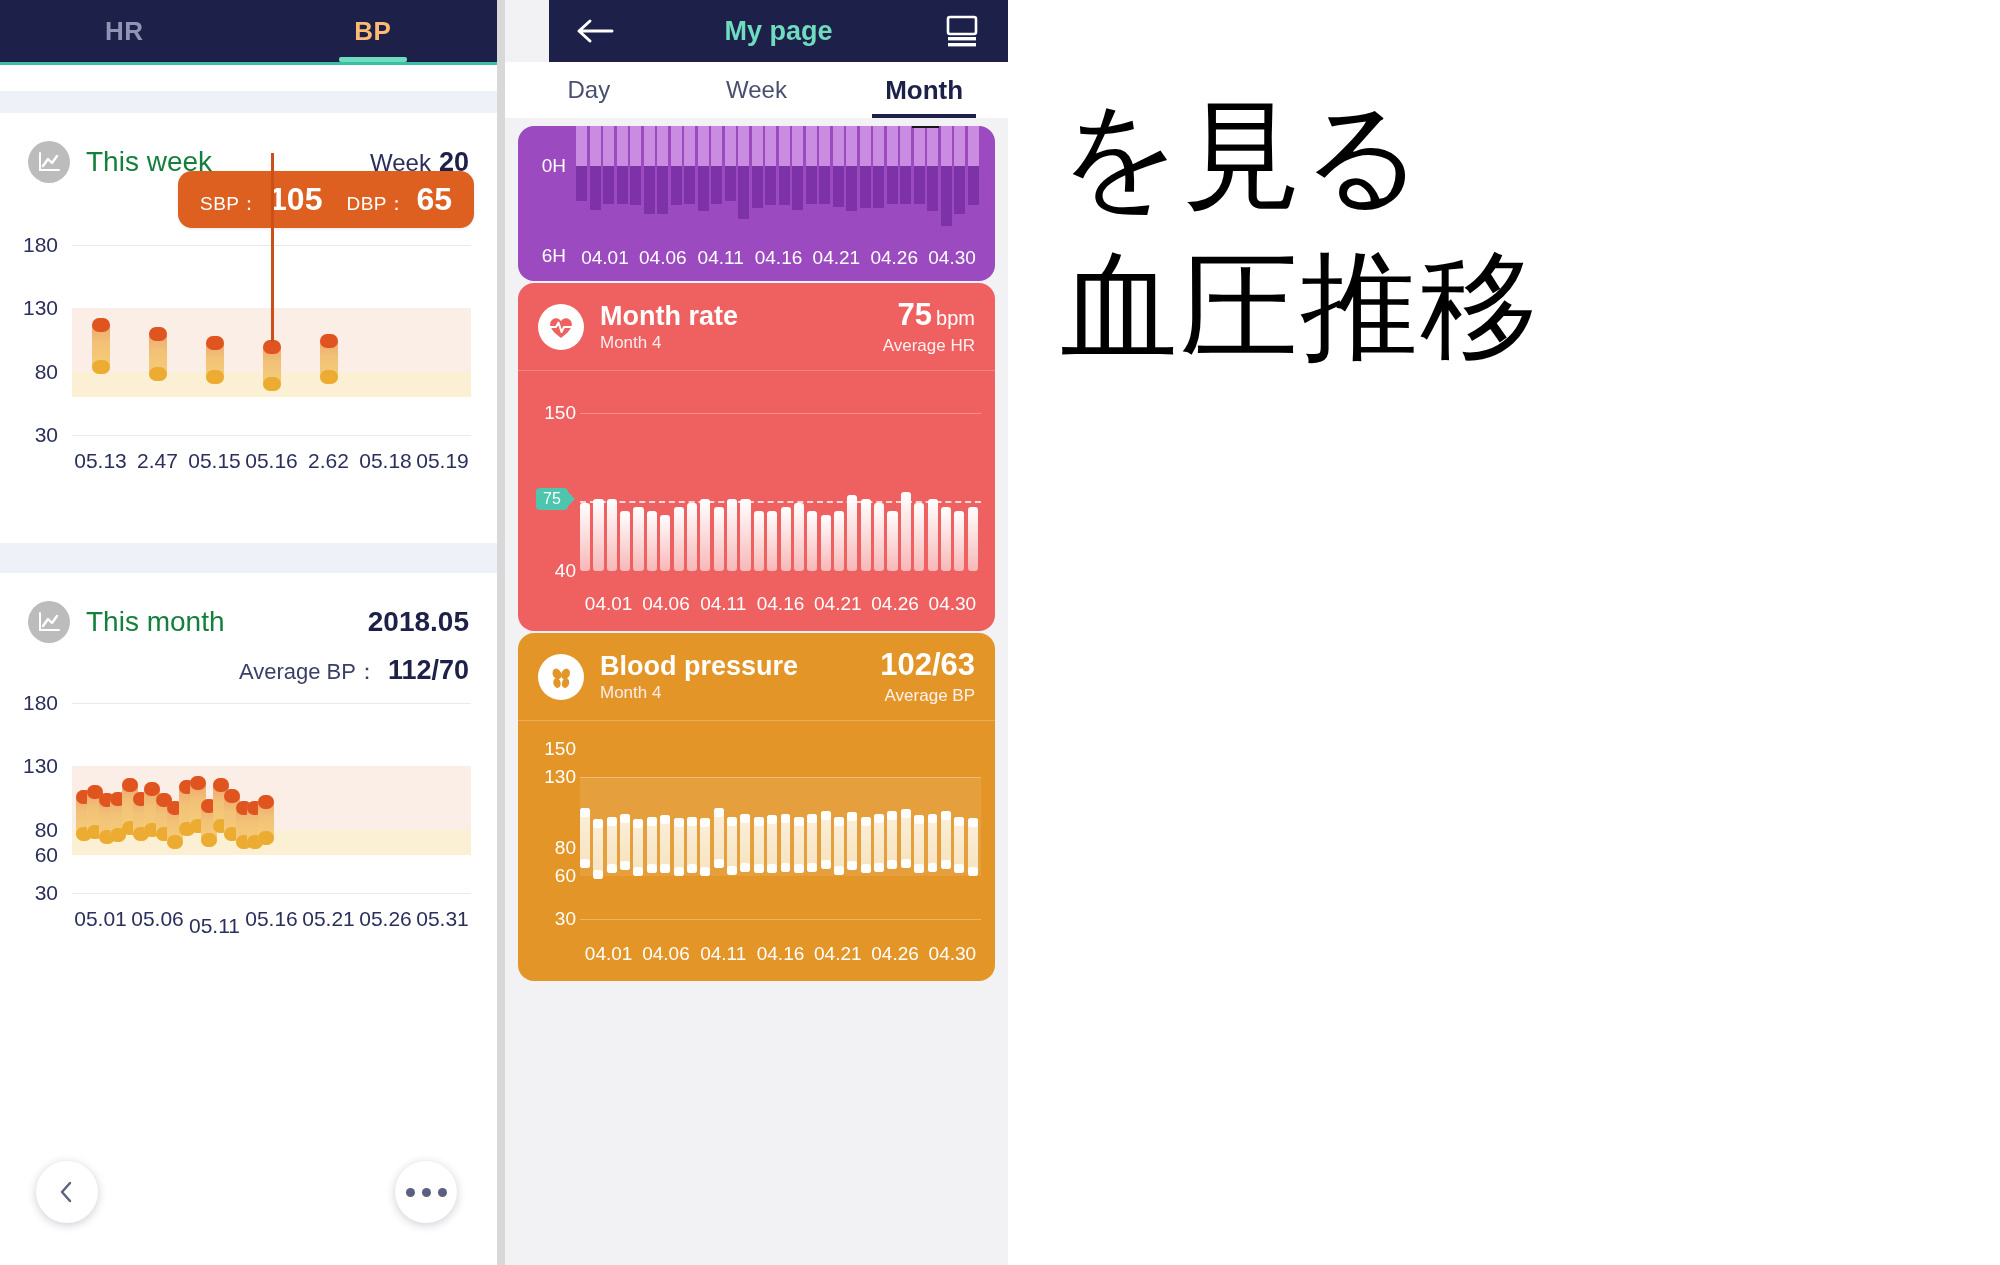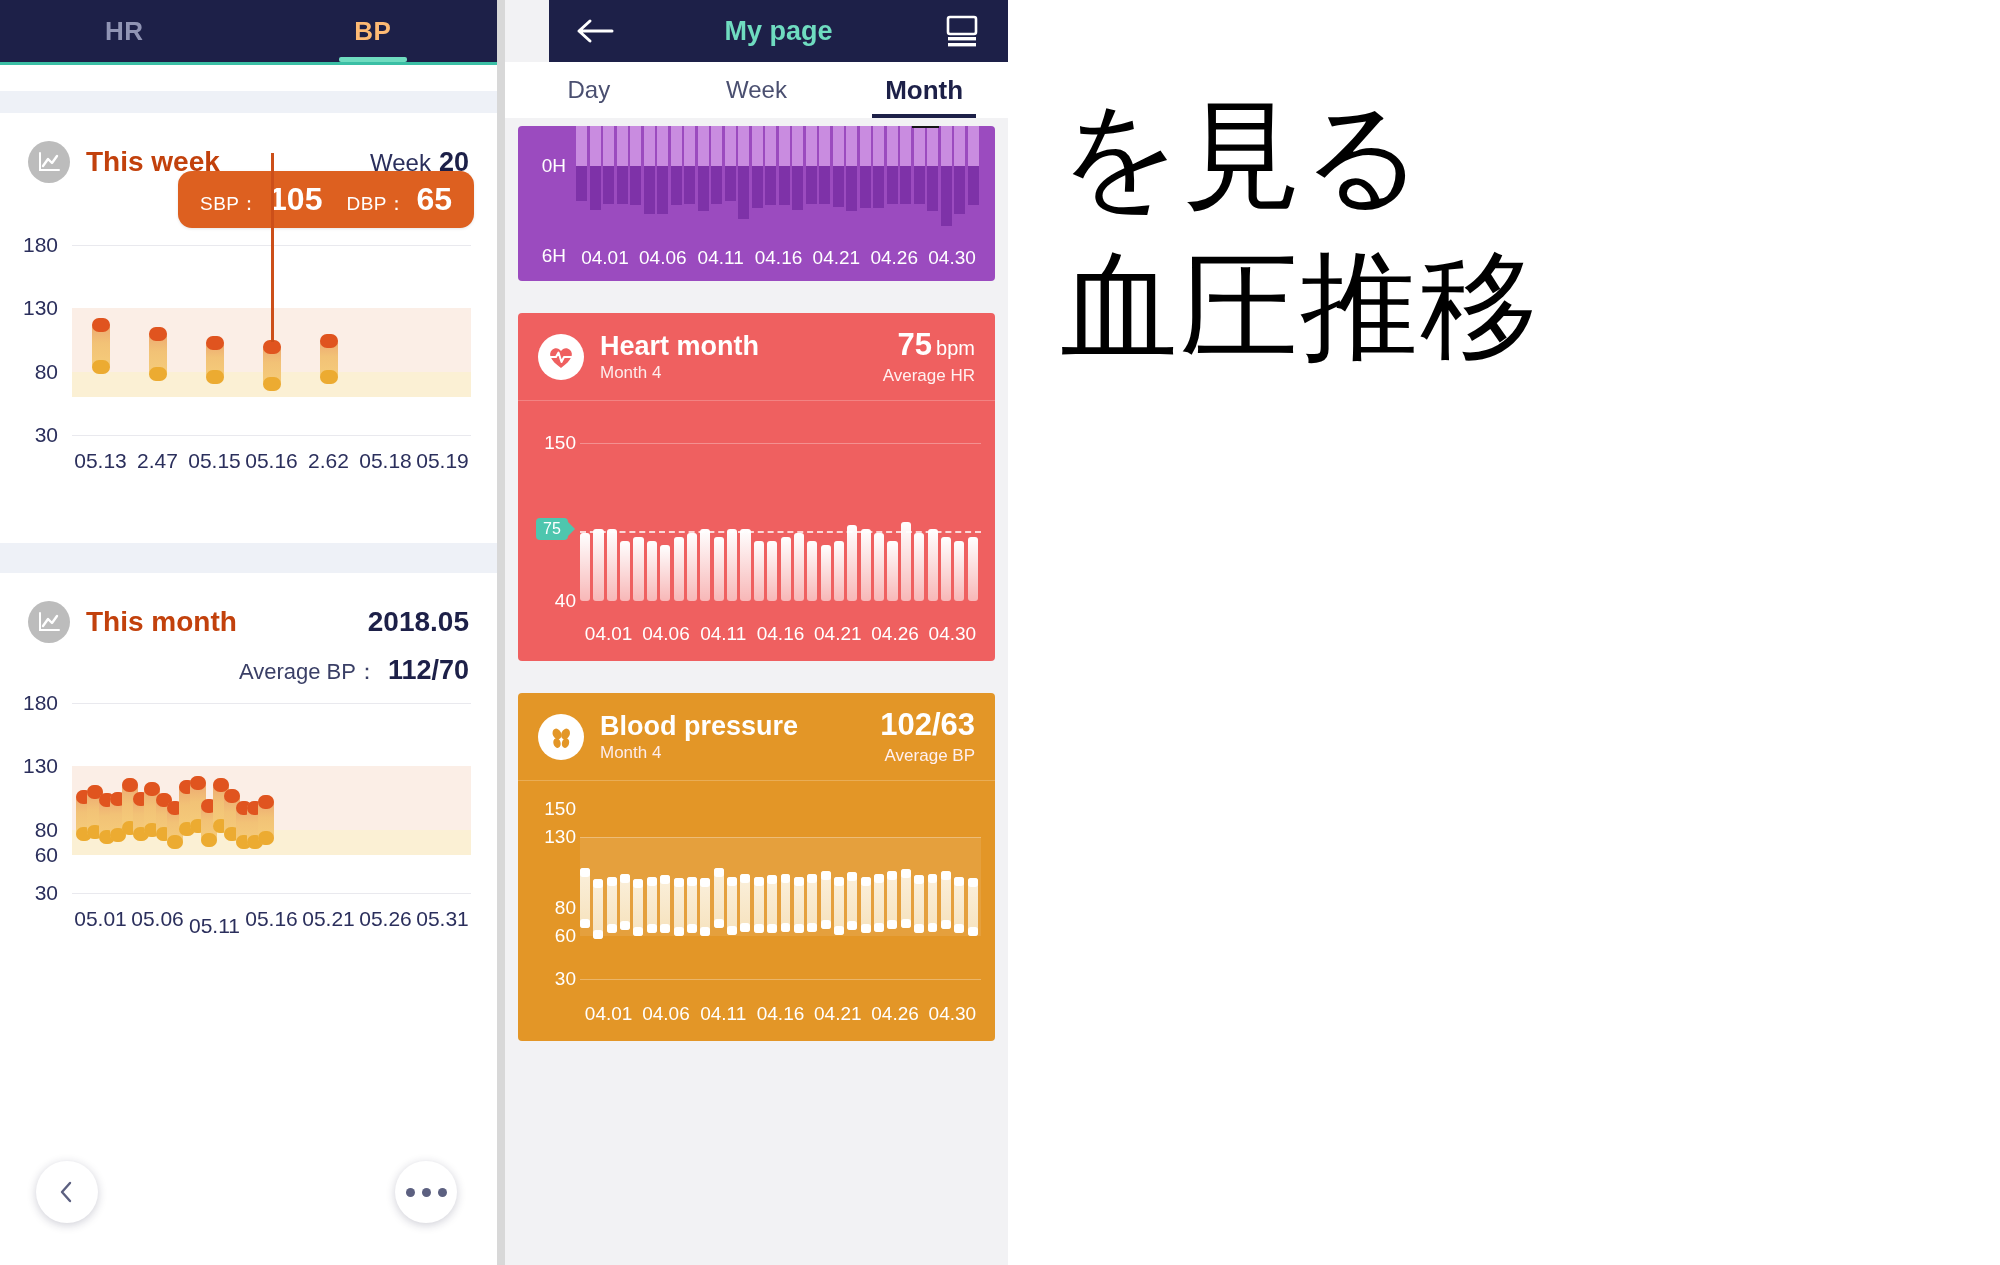--- a/index.html
+++ b/index.html
@@ -39,21 +39,21 @@
   .lp-card-head {
     display: flex; align-items: center; padding: 28px 28px 6px 28px;
     position: relative;
   }
   .chart-ico {
     width: 42px; height: 42px; border-radius: 50%; background: #bcbcbc;
     display:flex; align-items:center; justify-content:center; margin-right: 16px;
     flex: 0 0 auto;
   }
   .chart-ico svg { display:block; }
-  .lp-title { font-size: 28px; color: #c2410c; font-weight: 700; }
+  .lp-title { font-size: 28px; color: #15803d; font-weight: 400; }
   .lp-head-right { margin-left:auto; font-size: 24px; color:#2b2f5c; }
   .lp-head-right .val { font-size: 27px; font-weight: 600; color:#1d2048; margin-left: 8px;}
   .lp-sub-right { text-align: right; padding: 6px 28px 0 0; font-size: 22px; color:#3a3f66; }
   .lp-sub-right .val { font-size: 27px; font-weight: 600; color:#1d2048; margin-left: 10px;}
   .bp-chart { position: relative; }
   .yaxis-lab {
     position:absolute; right: 0; transform: translateY(-50%);
     font-size: 21px; color: #2b2f5c; text-align: right;
   }
   .gridline { position:absolute; height:1px; background:#e9e9ee; }
@@ -105,21 +105,21 @@
   .back-arrow, .screen-ico { width:48px; height:48px; display:flex; align-items:center; justify-content:center; }
   .rp-tabs { height: 56px; background:#fff; display:flex; align-items:center; }
   .rp-tab { flex:1; text-align:center; font-size:24px; color:#4a4f70; position:relative; height:56px;
             display:flex; align-items:center; justify-content:center; }
   .rp-tab.active { color:#1d2048; font-weight:700; font-size:26px; }
   .rp-tab.active::after {
     content:""; position:absolute; bottom:0; left:50%; transform:translateX(-50%);
     width:104px; height:4px; background:#1d2048;
   }
 
-  .rp-card { border-radius: 4px; margin: 0 13px 32px 13px; position:relative; overflow:hidden; }
+  .rp-card { border-radius: 16px; margin: 0 13px 2px 13px; position:relative; overflow:hidden; }
   .card-sleep { background:#9b4bbf; height:155px; }
   .card-hr   { background:#ef6060; height:348px; }
   .card-bp   { background:#e39627; height:348px; }
 
   .card-head { display:flex; align-items:center; padding: 16px 20px 14px 20px; position:relative; }
   .card-badge {
     width:46px; height:46px; border-radius:50%; background:#fff;
     display:flex; align-items:center; justify-content:center; margin-right:16px; flex:0 0 auto;
   }
   .card-name { color:#fff; font-size:27px; font-weight:700; line-height:1.05; }
@@ -441,21 +441,21 @@
 
     <div class="rp-card card-hr">
       <div class="card-head">
         <div class="card-badge">
           <svg width="30" height="28" viewBox="0 0 30 28">
             <path d="M15 25 C4 17 2 11 6 7 C9 4 13 5 15 8 C17 5 21 4 24 7 C28 11 26 17 15 25Z" fill="#ef6060"></path>
             <path d="M4 14 L10 14 L12.5 9.5 L15.5 19 L18 14 L26 14" stroke="#fff" stroke-width="2" fill="none" stroke-linecap="round" stroke-linejoin="round"></path>
           </svg>
         </div>
         <div>
-          <div class="card-name">Heart month</div>
+          <div class="card-name">Month rate</div>
           <div class="card-sub">Month 4</div>
         </div>
         <div class="card-right">
           <div class="card-big">
             <span>75</span><span class="unit">bpm</span>
           </div>
           <div class="card-avg">Average HR</div>
         </div>
       </div>
       <div class="card-divider"></div>

